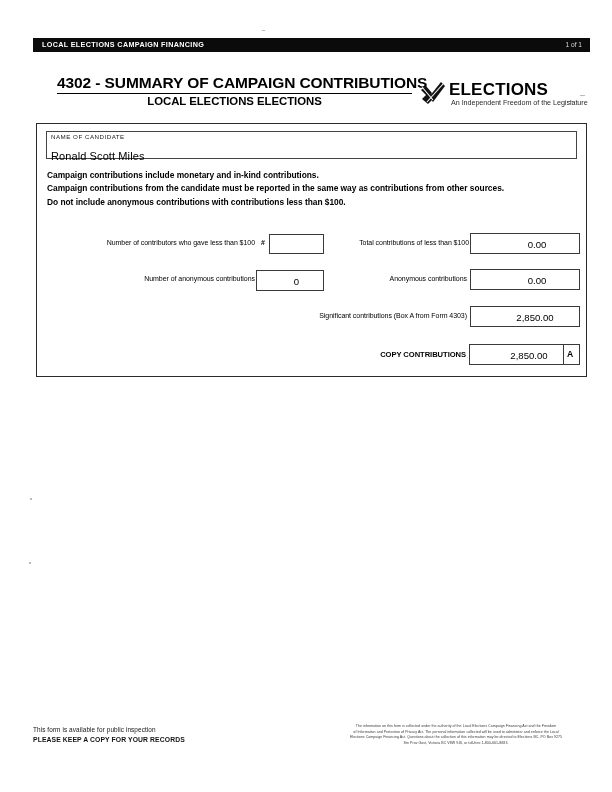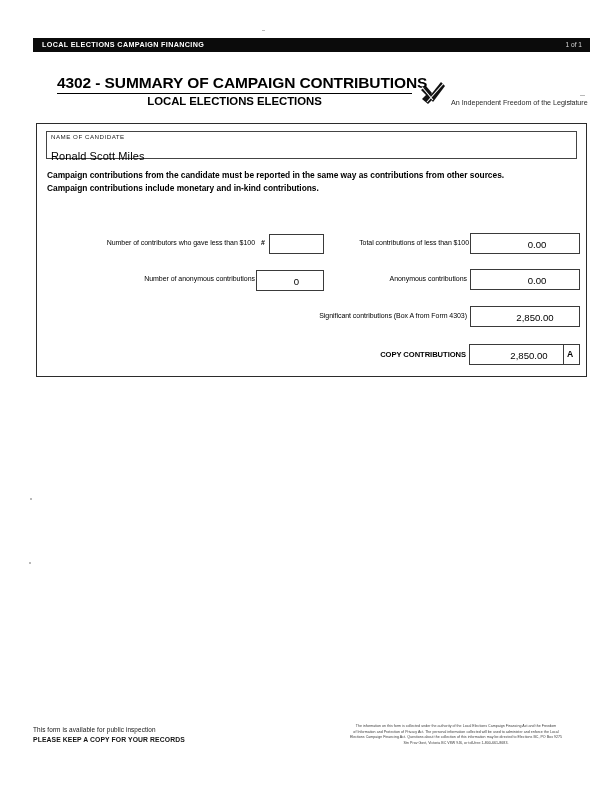--- a/index.html
+++ b/index.html
@@ -261,32 +261,34 @@
       <g fill="#111111">
         <polygon points="1,9 6,5 12,12 9,17"></polygon>
         <polygon points="9,16 21,1 25,5 13,21"></polygon>
         <polygon points="2,18 7,13 12,19 8,23"></polygon>
       </g>
       <g stroke="#ffffff" stroke-width="1.1">
         <line x1="2" y1="6" x2="13" y2="19"></line>
         <line x1="7" y1="21" x2="23" y2="3"></line>
       </g>
     </svg>
+    <div class="logo-word">ELECTIONS</div>
     <div class="logo-tag">An Independent Freedom of the Legislature</div>
   </div>
 
   <div class="form-frame"></div>
 
   <div class="name-box"></div>
   <div class="name-label">NAME OF CANDIDATE</div>
   <div class="name-value">Ronald Scott Miles</div>
 
   <div class="instructions">
+    <div class="instruction-line">Campaign contributions include monetary and in-kind contributions.</div>
     <div class="instruction-line">Campaign contributions from the candidate must be reported in the same way as contributions from other sources.</div>
-    <div class="instruction-line">Campaign contributions include monetary and in-kind contributions.</div>
+    <div class="instruction-line">Do not include anonymous contributions with contributions less than $100.</div>
   </div>
 
   <div class="field-label" style="left:80px; top:239px; width:175px;">Number of contributors who gave less than $100</div>
   <div class="field-sigil" style="left:261px; top:239px;">#</div>
   <div class="field-box" style="left:269px; top:234px; width:55px; height:20px;"></div>
   <div class="field-value" style="left:274px; top:240px; width:45px;"></div>
 
   <div class="field-label" style="left:338px; top:239px; width:131px;">Total contributions of less than $100</div>
   <div class="field-sigil" style="left:474px; top:239px;">$</div>
   <div class="field-box" style="left:470px; top:233px; width:110px; height:21px;"></div>

